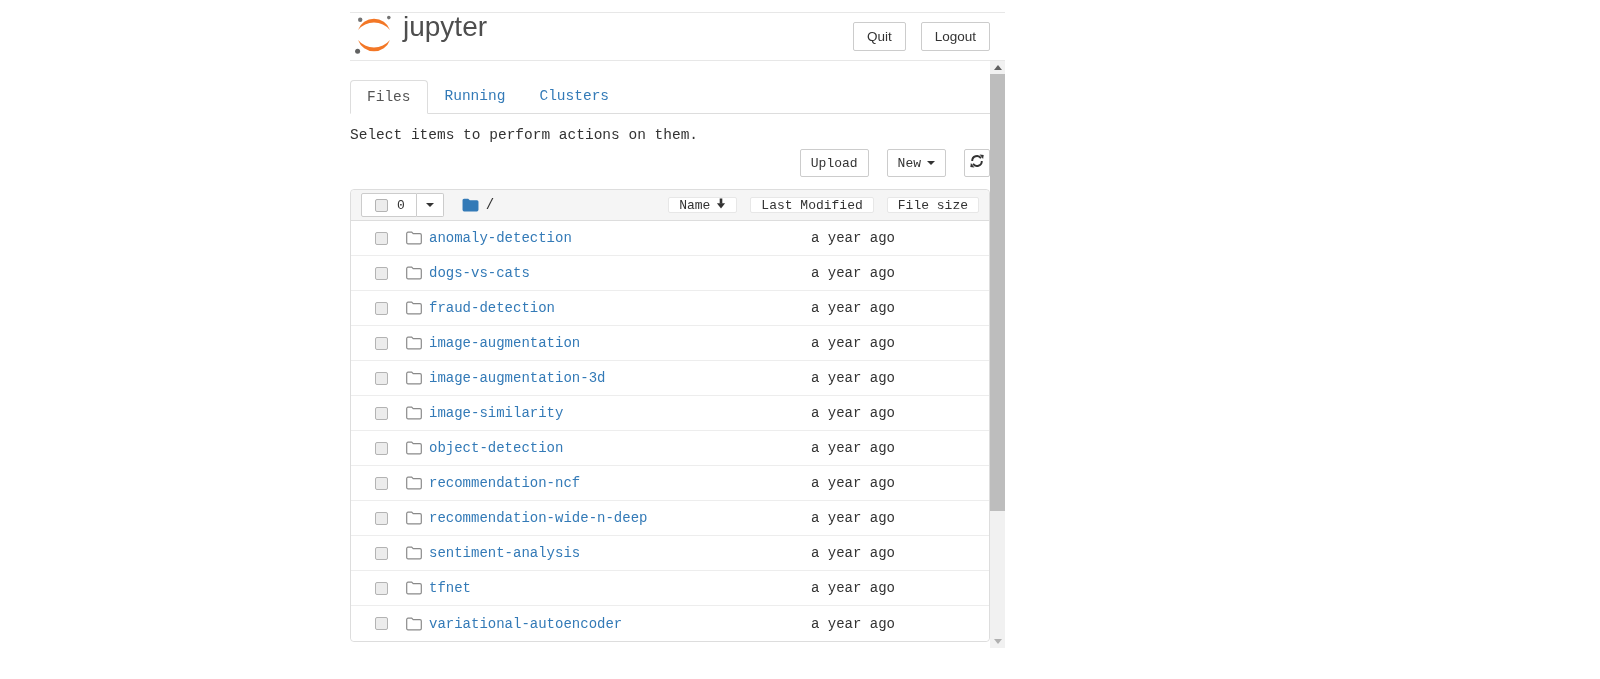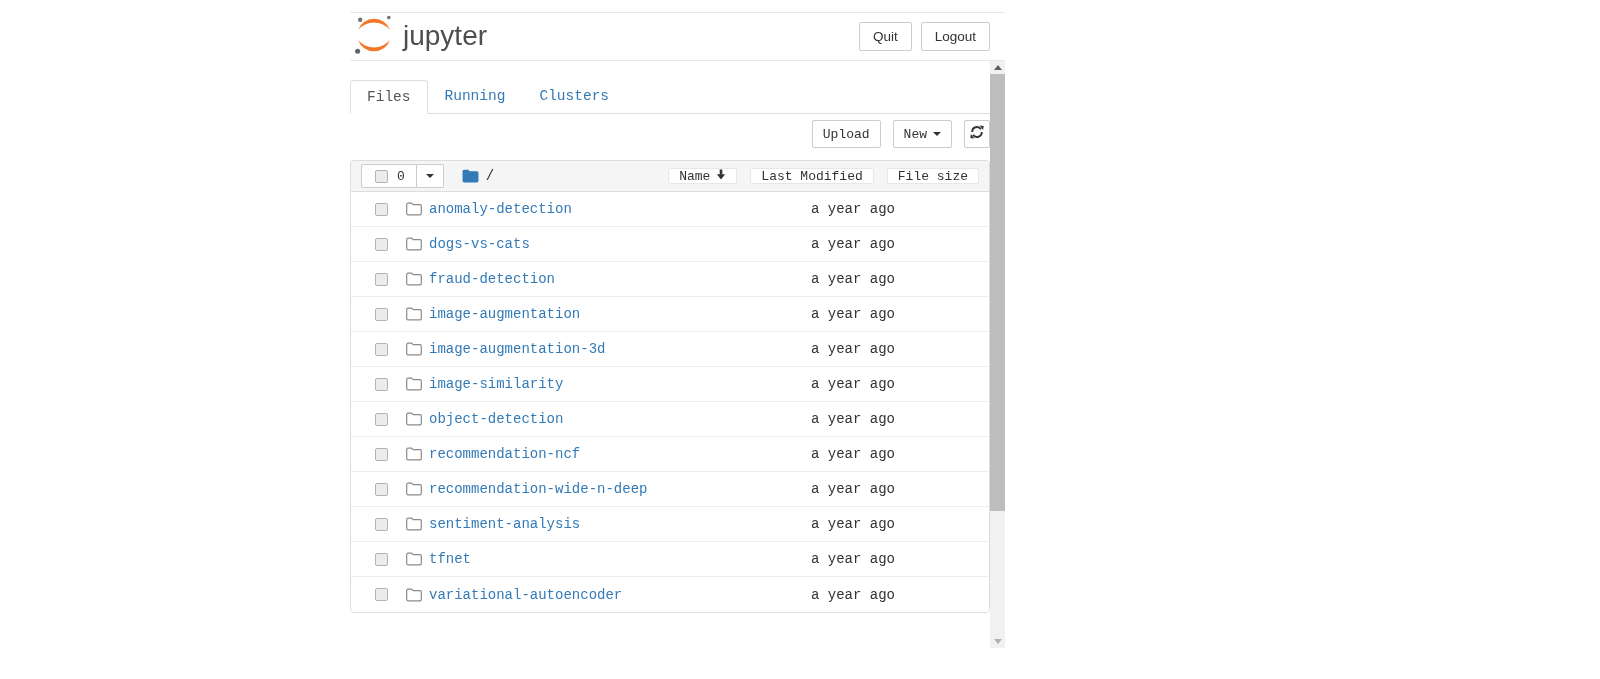--- a/index.html
+++ b/index.html
@@ -5,24 +5,24 @@
   * { box-sizing: border-box; margin: 0; padding: 0; }
   html, body { width: 1600px; height: 679px; background: #fff; overflow: hidden; }
   body { font-family: "Liberation Sans", sans-serif; color: #333; position: relative; }
 
   .page { position: absolute; left: 350px; top: 0; width: 655px; height: 679px; }
 
   .top-rule { height: 13px; border-bottom: 1px solid #e7e7e7; }
 
   
   .masthead { height: 48px; display: flex; align-items: center; justify-content: space-between; border-bottom: 1px solid #e7e7e7; padding: 0 15px 0 2px; }
-  .logo { display: flex; align-items: center; gap: 7px; text-decoration: none; cursor: pointer; }
+  .logo { display: flex; align-items: flex-start; gap: 7px; text-decoration: none; cursor: pointer; }
   .logo-word { font-size: 28px; color: #4e4e4e; letter-spacing: 0; line-height: 1; padding-bottom: 2px; }
   .mast-buttons { display: flex; gap: 9px; }
-  .btn { background: #fff; border: 1px solid #ccc; border-radius: 2px; color: #333; font-size: 13.5px; padding: 6px 13px; cursor: pointer; font-family: inherit; }
+  .btn { background: #fff; border: 1px solid #ccc; border-radius: 2px; color: #333; font-size: 13.5px; padding: 6px 13px; cursor: pointer; font-family: inherit; margin-left: 6px; }
 
   
   .scroll-region { display: flex; height: 587px; }
   .scroll-content { width: 640px; font-family: Liberation Mono, monospace; }
   .scrollbar { width: 15px; height: 587px; background: #f1f1f1; position: relative; }
   .sb-arrow { height: 13px; display: flex; align-items: center; justify-content: center; cursor: pointer; }
   .sb-arrow-up-glyph { width: 0; height: 0; border-left: 4px solid transparent; border-right: 4px solid transparent; border-bottom: 5px solid #606060; }
   .sb-arrow-down { position: absolute; bottom: 0; left: 0; width: 15px; }
   .sb-arrow-down-glyph { width: 0; height: 0; border-left: 4px solid transparent; border-right: 4px solid transparent; border-top: 5px solid #b0b0b0; }
   .sb-thumb { position: absolute; top: 13px; left: 0; width: 15px; height: 437px; background: #bdbdbd; cursor: pointer; }
@@ -86,20 +86,21 @@
 
   <div class="scroll-region">
     <div class="scroll-content">
 
       <div class="tabbar">
         <div class="tab active">Files</div>
         <div class="tab">Running</div>
         <div class="tab">Clusters</div>
       </div>
 
+      <div class="instruction">Select items to perform actions on them.</div>
 
       <div class="toolbar">
         <button class="btn btn-sm">Upload</button>
         <button class="btn btn-sm">
           <span>New</span>
           <span class="caret"></span>
         </button>
         <button class="btn btn-sm btn-icon">
           <span>
             <svg width="14" height="14" viewBox="0 0 14 14">

